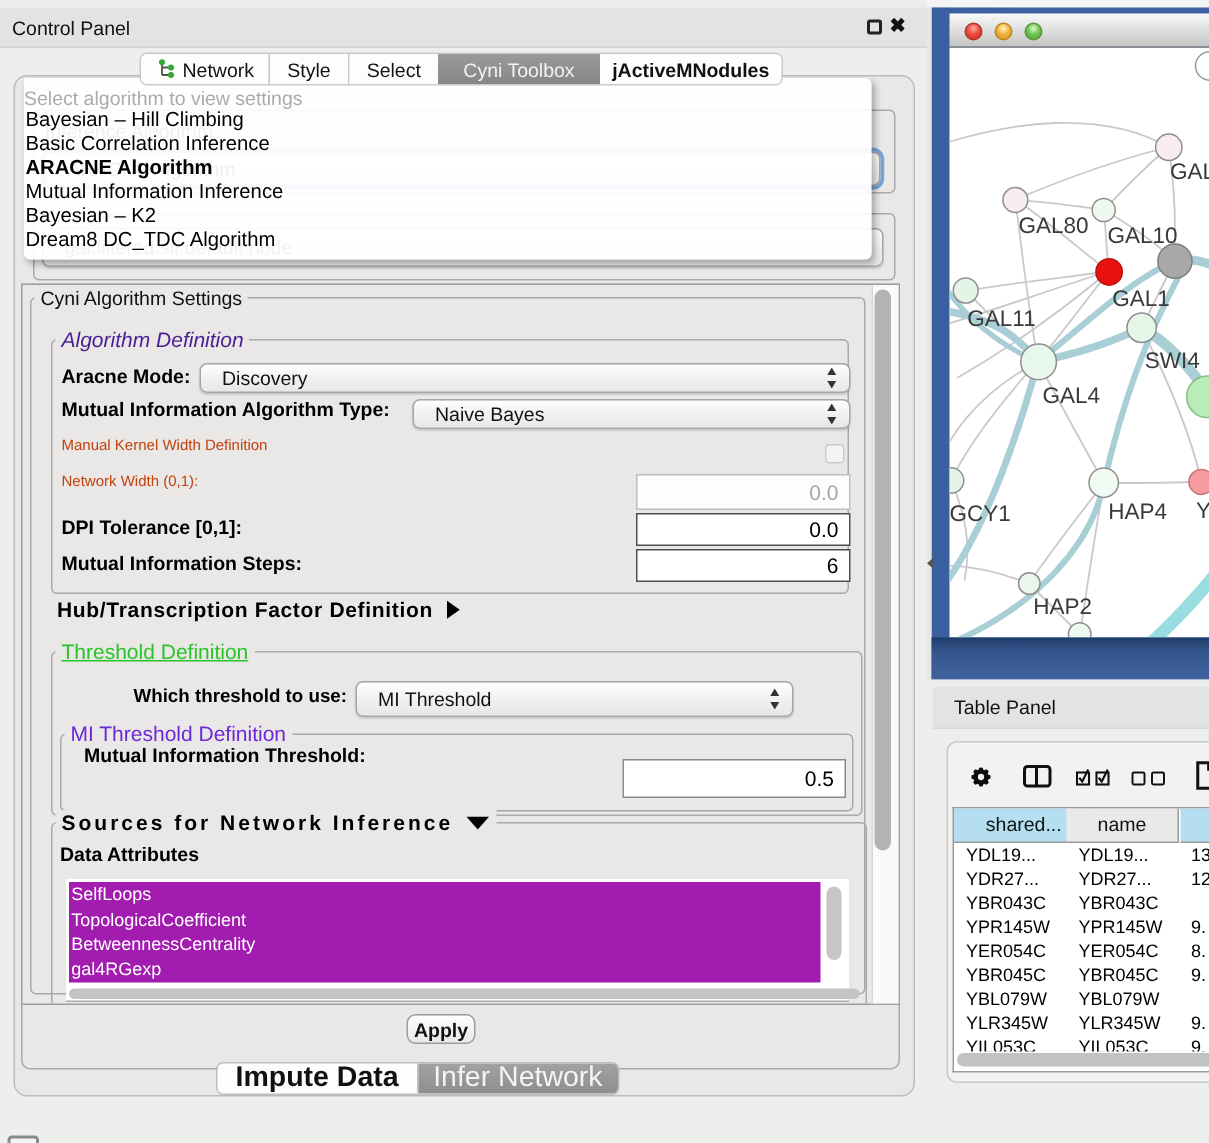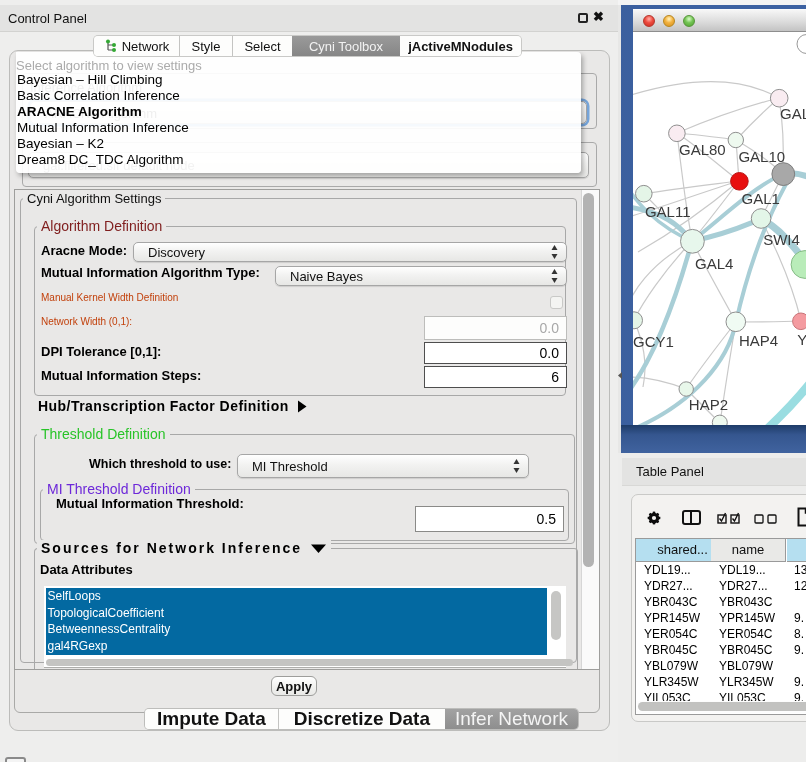--- a/index.html
+++ b/index.html
@@ -60,21 +60,21 @@
 
 <div class="abs" style="left:14px;top:189px;width:586px;height:481px;border:1px solid #9e9e9c;background:#e9e8e7;"></div>
 
 <div class="abs" style="left:581px;top:190px;width:18px;height:479px;background:#fafafa;border-left:1px solid #d6d6d6;"></div>
 <div class="abs" style="left:583px;top:193px;width:11px;height:374px;background:#b3b3b3;border-radius:6px;"></div>
 
 <div class="grp" style="left:20px;top:198px;width:557px;height:465px;"></div>
 <div class="grpt" style="left:23px;top:191px;color:#111;">Cyni Algorithm Settings</div>
 
 <div class="grp" style="left:34px;top:226px;width:532px;height:170px;"></div>
-<div class="grpt" style="left:37px;top:218px;color:#7f1d1d;font-size:14px;">Algorithm Definition</div>
+<div class="grpt" style="left:37px;top:218px;color:#4c1d95;font-size:14px;font-style:italic;">Algorithm Definition</div>
 
 <div class="abs lbl" style="left:41px;top:243px;">Aracne Mode:</div>
 <div class="combo" style="left:133px;top:242px;width:434px;height:20px;">
     <span class="ct">Discovery</span>
     <svg class="spin" viewBox="0 0 7 14">
       <path d="M3.5 0 L6.5 5 H0.5 Z" fill="#333"></path>
       <path d="M3.5 14 L6.5 9 H0.5 Z" fill="#333"></path>
     </svg>
   </div>
 
@@ -104,21 +104,21 @@
 <div class="field" style="left:424px;top:366px;width:143px;height:22px;border:1px solid #4e4e4e;">
     <span class="fv">6</span>
   </div>
 
 <div class="abs lbl" style="left:38px;top:398px;font-size:14px;letter-spacing:0.45px;">Hub/Transcription Factor Definition</div>
 <svg class="abs" style="left:297px;top:400px;" width="10" height="13" viewBox="0 0 10 13">
     <path d="M1 0.5 L9.5 6.5 L1 12.5 Z" fill="#000"></path>
   </svg>
 
 <div class="grp" style="left:34px;top:434px;width:541px;height:110px;"></div>
-<div class="grpt" style="left:37px;top:426px;color:#28c428;font-size:14px;">Threshold Definition</div>
+<div class="grpt" style="left:37px;top:426px;color:#28c428;font-size:14px;text-decoration:underline;">Threshold Definition</div>
 
 <div class="abs lbl" style="left:89px;top:457px;font-size:12.5px;">Which threshold to use:</div>
 <div class="combo" style="left:237px;top:454px;width:292px;height:24px;">
     <span class="ct">MI Threshold</span>
     <svg class="spin" viewBox="0 0 7 14">
       <path d="M3.5 0 L6.5 5 H0.5 Z" fill="#333"></path>
       <path d="M3.5 14 L6.5 9 H0.5 Z" fill="#333"></path>
     </svg>
   </div>
 
@@ -129,34 +129,33 @@
     <span class="fv">0.5</span>
   </div>
 
 <div class="grp" style="left:34px;top:548px;width:544px;height:121px;border-bottom:none;border-radius:4px 4px 0 0;"></div>
 <div class="grpt" style="left:37px;top:540px;color:#000;font-weight:bold;font-size:14px;letter-spacing:2px;">Sources for Network Inference <svg width="17" height="11" viewBox="0 0 17 11" style="vertical-align:-1px;margin-left:2px;">
       <path d="M1 1.5 L16 1.5 L8.5 10 Z" fill="#000"></path>
     </svg></div>
 <div class="abs lbl" style="left:40px;top:562px;">Data Attributes</div>
 
 <div class="abs" style="left:44px;top:586px;width:522px;height:81px;background:#fff;"></div>
-<div class="abs" style="left:46px;top:588px;width:501px;height:66.5px;background:#0369a1;color:#fff;font-size:12px;line-height:16.6px;padding-left:1.5px;overflow:hidden;">
+<div class="abs" style="left:46px;top:588px;width:501px;height:66.5px;background:#a21caf;color:#fff;font-size:12px;line-height:16.6px;padding-left:1.5px;overflow:hidden;">
 SelfLoops<br>TopologicalCoefficient<br>BetweennessCentrality<br>gal4RGexp
 </div>
 
 <div class="abs" style="left:551px;top:591px;width:9.5px;height:49px;background:#c6c6c4;border-radius:5px;"></div>
 
 <div class="abs" style="left:46px;top:658.5px;width:527px;height:7.5px;background:#c4c4c2;border-radius:4px;"></div>
 <div class="abs" style="left:44px;top:667px;width:522px;height:1px;background:#aeaeac;"></div>
 
 <div class="abs" style="left:271px;top:676px;width:46px;height:20px;border:1px solid #9d9d9b;border-radius:6px;background:linear-gradient(#fff,#f1f1ef 55%,#e9e9e7);text-align:center;font-size:13px;font-weight:bold;color:#111;line-height:19px;">Apply</div>
 
 <div class="abs" style="left:145px;top:709px;height:20px;display:flex;font-size:19px;color:#111;border-radius:4px;overflow:hidden;box-shadow:0 0 0 1px #bdbdbb;text-align:right;">
   <div style="background:#fdfdfc;display:flex;align-items:center;padding:0 12px;border-right:1px solid #c4c4c2;font-weight:bold;">Impute Data</div>
-  <div style="background:#fdfdfc;display:flex;align-items:center;padding:0 15px;font-weight:bold;">Discretize Data</div>
   <div style="background:linear-gradient(#a2a2a2,#8e8e8e);color:#f4f4f4;display:flex;align-items:center;padding:0 10px;">Infer Network</div>
 </div>
 
 <div class="abs" style="left:5px;top:757px;width:21px;height:10px;border:2px solid #8a8a8a;border-radius:3px;background:#f4f4f4;"></div>
 
 <div class="abs" style="left:16px;top:52px;width:565px;height:121px;background:rgba(255,255,255,0.93);border-radius:0 4px 4px 4px;box-shadow:2px 3px 5px rgba(0,0,0,0.3);z-index:5;"></div>
 <div class="abs" style="left:16px;top:58px;width:565px;text-align:left;font-size:13px;color:#ababab;z-index:7;">Select algorithm to view settings</div>
 <div class="abs" style="left:17px;top:72px;font-size:13.5px;color:#000;line-height:16px;z-index:7;">
 Bayesian – Hill Climbing<br>
 Basic Correlation Inference<br>

